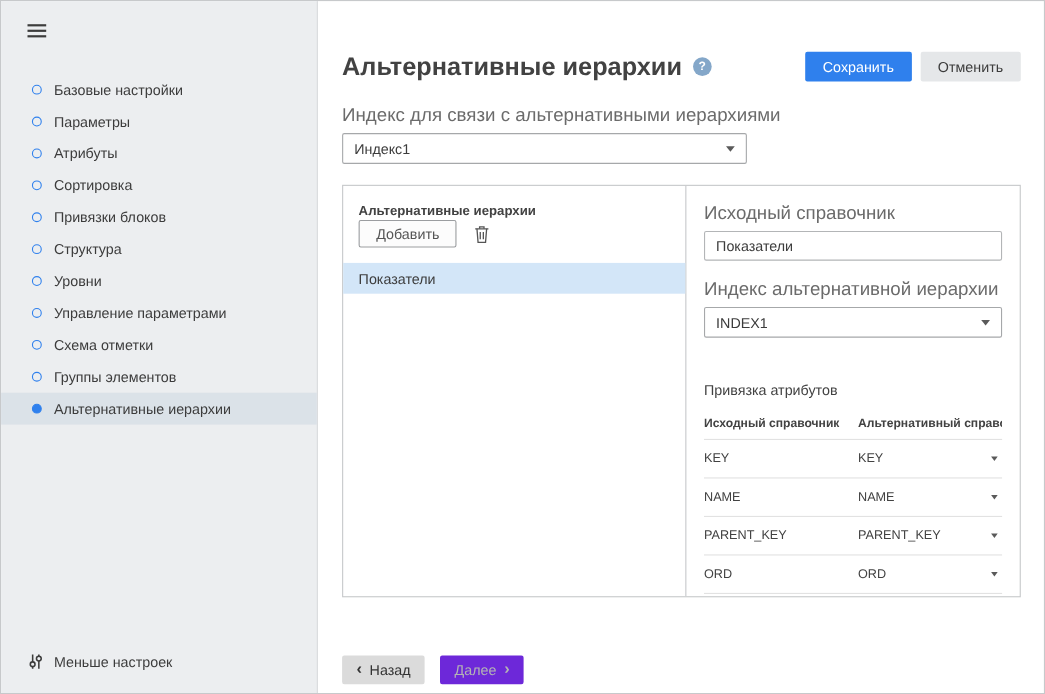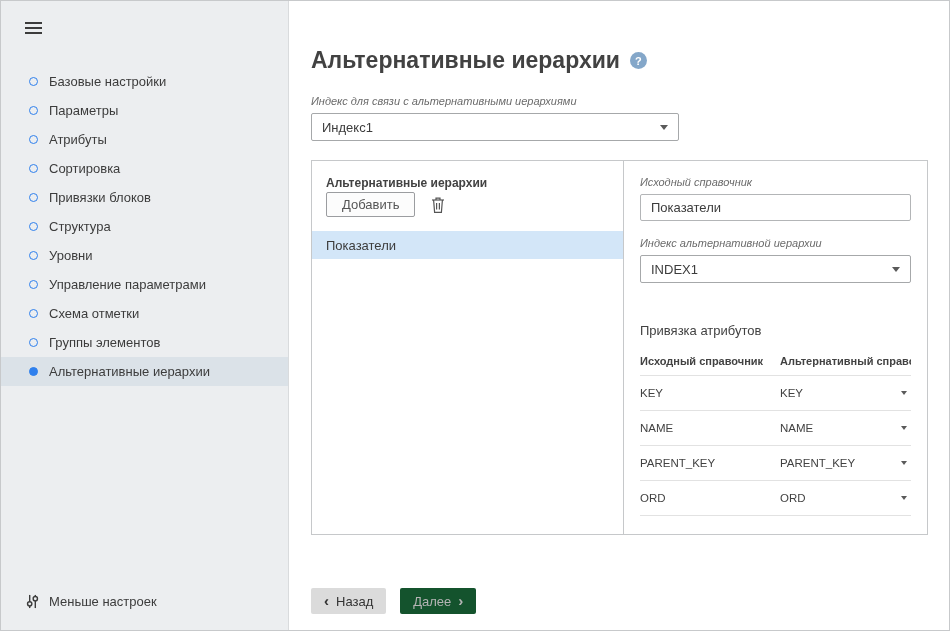--- a/index.html
+++ b/index.html
@@ -56,21 +56,21 @@
     background: #84a7c9; color: #fff;
     font-size: 11px; font-weight: bold;
     display: inline-flex; align-items: center; justify-content: center;
     margin-left: 10px; cursor: pointer;
   }
   .header-buttons { margin-left: auto; display: flex; gap: 8px; }
   .btn { height: 27px; padding: 0 16px; font-size: 13px; border: none; border-radius: 2px; cursor: pointer; font-family: inherit; }
   .btn-primary { background: #2f80ed; color: #fff; }
   .btn-secondary { background: #e5e7e9; color: #3c3c3c; }
 
-  .field-label { display: block; margin-top: 21px; font-size: 11px; color: #6b6b6b; font-style: italic; }
+  .field-label { display: block; margin-top: 21px; font-size: 17px; color: #6b6b6b; }
   .select {
     height: 28px; background: #fff;
     border: 1px solid #a6a8aa; border-radius: 2px;
     display: flex; align-items: center; justify-content: space-between;
     padding: 0 10px; font-size: 13px; color: #3c3c3c; cursor: pointer;
   }
   .select-index { width: 368px; margin-top: 6px; }
   .caret { width:0; height:0; border-left:4px solid transparent; border-right:4px solid transparent; border-top:5px solid #5a5a5a; }
 
   
@@ -123,21 +123,21 @@
 
   
   .footer-nav { margin-top: 53px; display: flex; gap: 14px; }
   .nav-btn {
     height: 26px; padding: 0 13px;
     display: inline-flex; align-items: center; gap: 7px;
     font-size: 13px; border: none; border-radius: 2px; cursor: pointer; font-family: inherit;
   }
   .nav-btn .chev { font-size: 15px; font-weight: bold; line-height: 1; position: relative; top: -1px; }
   .btn-back { background: #dbdbdb; color: #333; }
-  .btn-next { background: #14532d; color: #b4b4b4; cursor: default; }
+  .btn-next { background: #6d28d9; color: #b4b4b4; cursor: default; }
 </style>
 </head>
 <body>
 
 <div class="app">
 
   <aside class="sidebar">
     <div class="hamburger">
       <span></span>
         <span></span>
@@ -202,20 +202,24 @@
       </svg>
       <span>Меньше настроек</span>
     </div>
   </aside>
 
   <main class="main">
 
     <div class="header-row">
       <h1 class="page-title">Альтернативные иерархии</h1>
       <span class="help-icon">?</span>
+      <div class="header-buttons">
+        <button class="btn btn-primary">Сохранить</button>
+        <button class="btn btn-secondary">Отменить</button>
+      </div>
     </div>
 
     <label class="field-label">Индекс для связи с альтернативными иерархиями</label>
     <div class="select select-index">
       <span>Индекс1</span>
       <span class="caret"></span>
     </div>
 
     <div class="panel">
 

